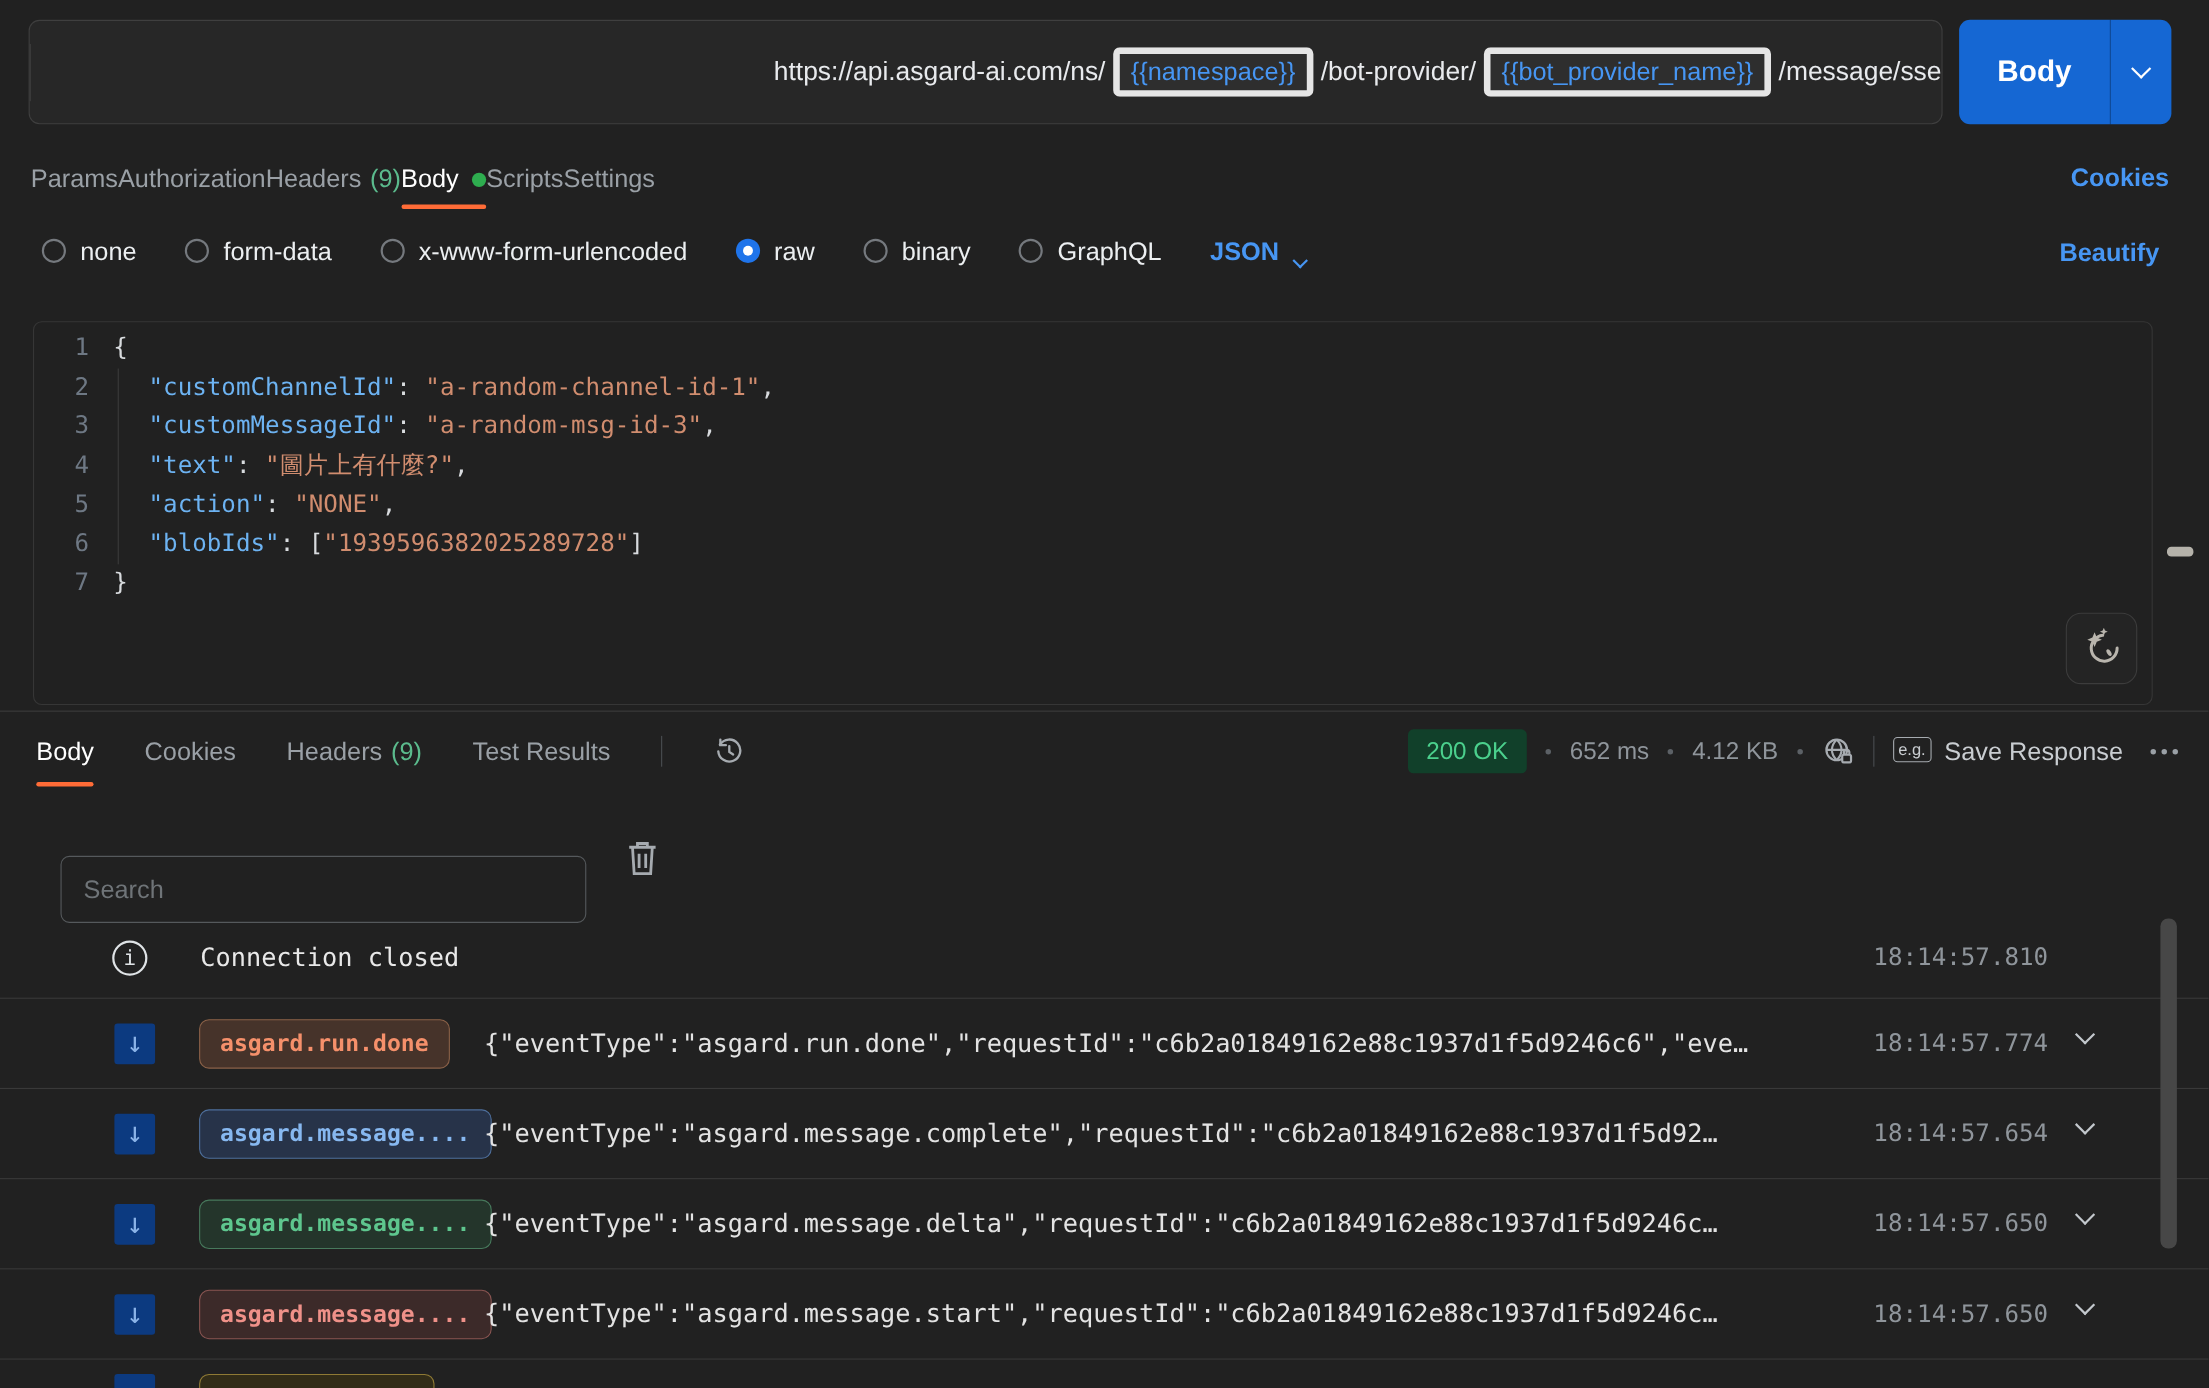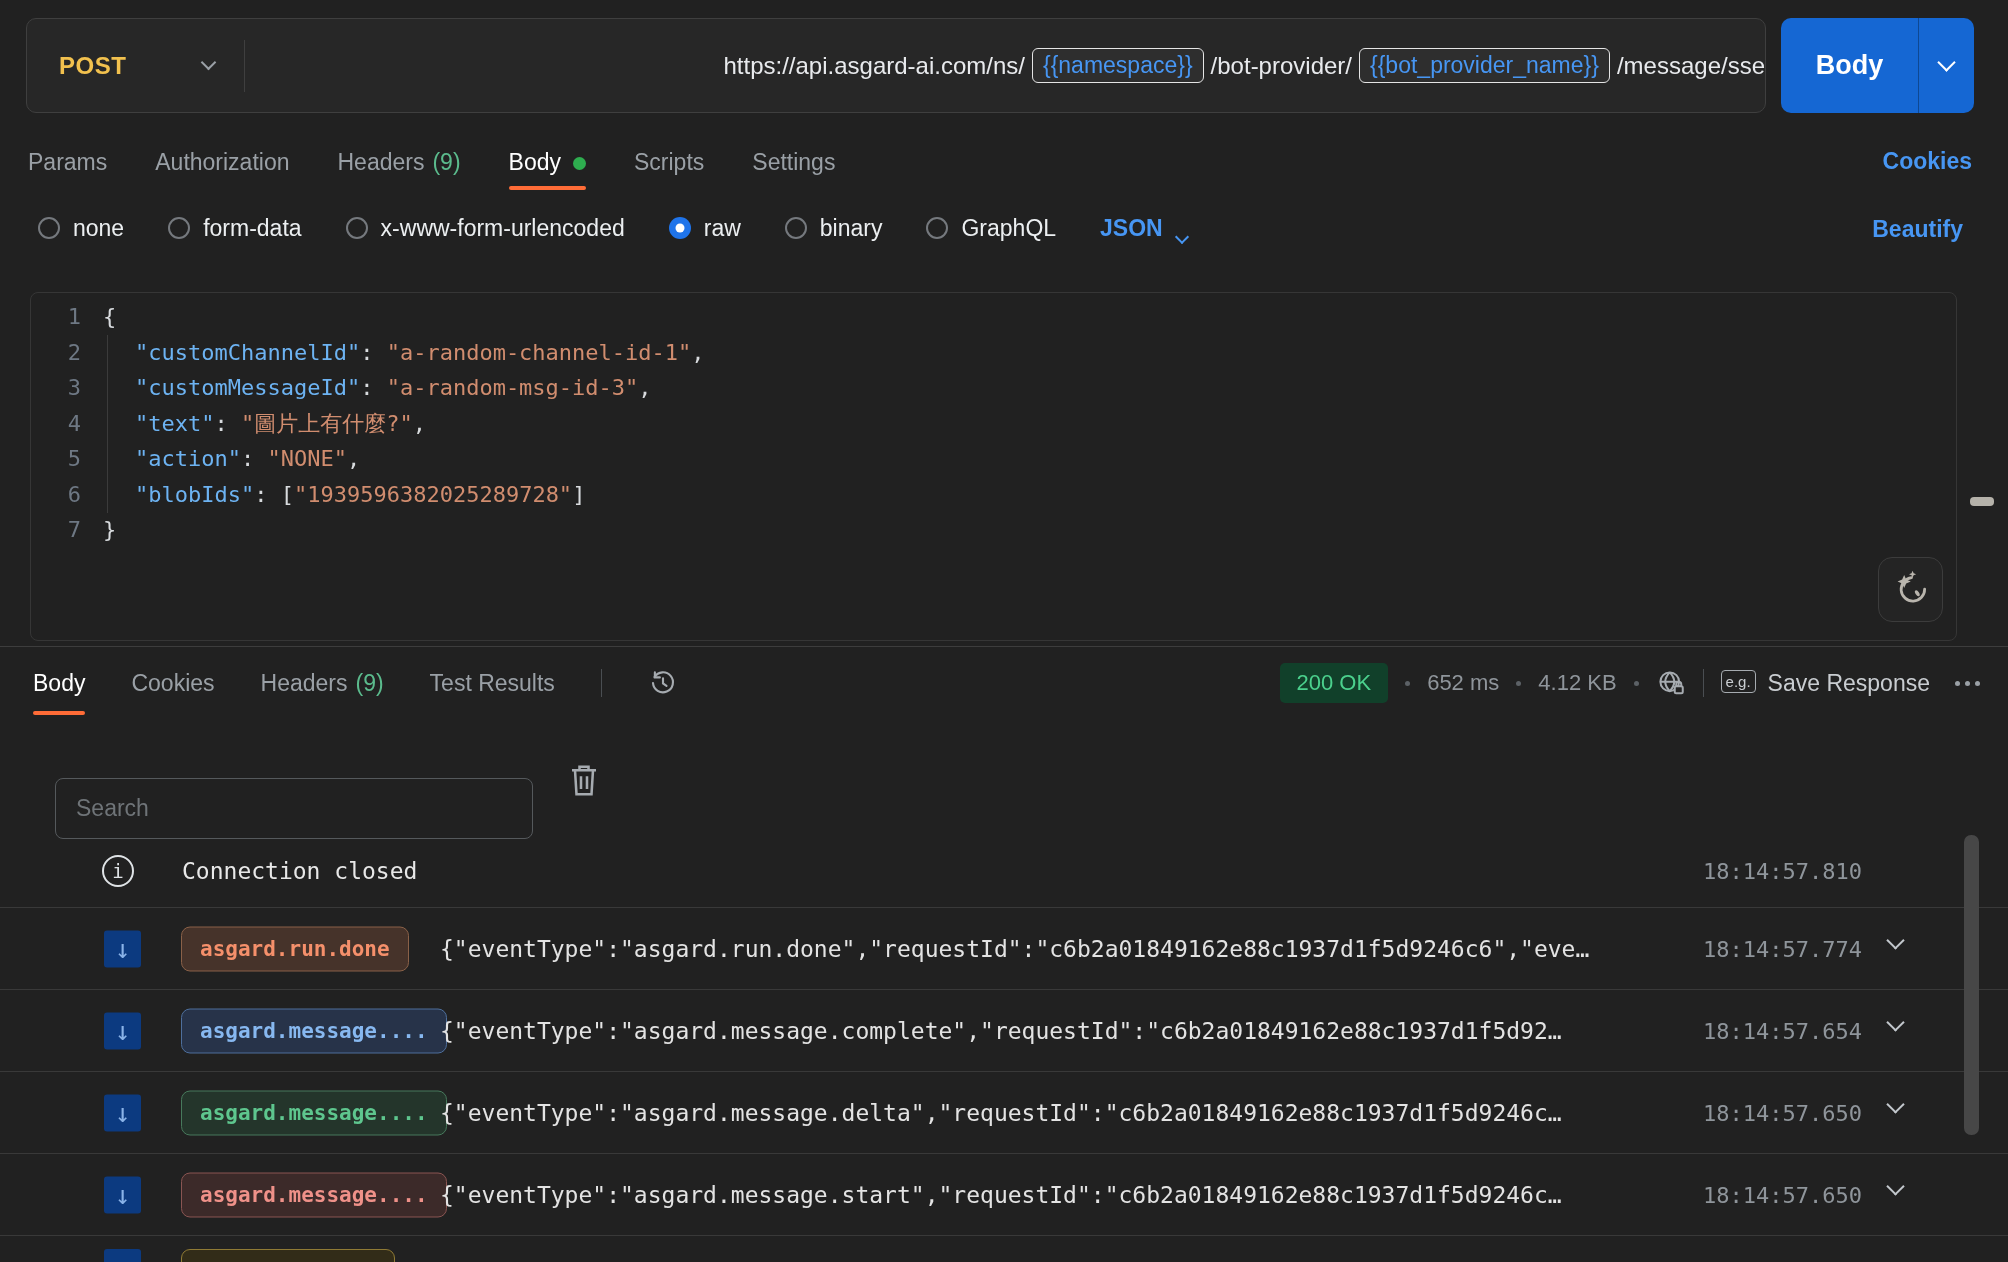--- a/index.html
+++ b/index.html
@@ -18,29 +18,29 @@
   
   .chev{display:inline-block; width:11px; height:11px; border-right:2px solid currentColor; border-bottom:2px solid currentColor; transform:rotate(45deg); margin-top:-6px;}
 
   
   .url-bar{position:absolute; left:26px; top:18px; width:1740px; height:95px; background:var(--panel); border:1px solid #3f3f3f; border-radius:10px; display:flex; align-items:center;}
   .method-box{display:flex; align-items:center; width:217px; height:100%; padding-left:32px; cursor:pointer;}
   .method-label{color:var(--method-post-yellow); font-size:24px; font-weight:700; letter-spacing:.5px;}
   .method-box .chev{color:#9aa0a6; margin-left:auto; margin-right:30px;}
   .method-divider{width:1px; height:52px; background:#3f3f3f;}
   .url-field{display:flex; align-items:center; padding-left:26px; font-size:24px; color:#e8eaed; white-space:nowrap; overflow:hidden; flex:1;justify-content:flex-end;}
-  .url-chip{display:inline-block; background:#2e2e2e; border:1px solid #e5e5e5; border-radius:6px; padding:3px 10px; margin:0 7px; color:var(--link-blue); font-size:23px;}
+  .url-chip{display:inline-block; background:#2e2e2e; border:6px solid #e5e5e5; border-radius:6px; padding:3px 10px; margin:0 7px; color:var(--link-blue); font-size:23px;}
   .send-btn{position:absolute; left:1781px; top:18px; width:193px; height:95px; border-radius:10px; background:var(--send-button-blue); display:flex; cursor:pointer;}
   .send-main{width:137px; display:flex; align-items:center; justify-content:center; color:#fff; font-size:27px; font-weight:600;}
   .send-sep{width:1px; background:rgba(0,0,0,.3);}
   .send-caret{flex:1; display:flex; align-items:center; justify-content:center; color:#fff;}
   .send-caret .chev{width:13px; height:13px; border-width:2.5px;}
 
   
-  .req-tabs{position:absolute; left:28px; top:146px; display:flex; gap:48px; align-items:center; height:32px;}
+  .req-tabs{position:absolute; left:28px; top:146px; display:flex; align-items:center; height:32px;}
   .tab{position:relative; font-size:23px; color:var(--muted); cursor:pointer; white-space:nowrap;}
   .tab .count{color:var(--count-green); margin-left:8px;}
   .tab.active{color:#ffffff;text-align:right;}
   .tab.active::after{content:""; position:absolute; left:0; right:0; bottom:-14px; height:4px; border-radius:2px; background:var(--accent-orange);}
   .tab .gdot{display:inline-block; width:13px; height:13px; border-radius:50%; background:#2ead4f; margin-left:12px;}
   .corner-link{position:absolute; font-size:23px; font-weight:600; color:var(--link-blue); cursor:pointer;}
   #cookies-link{right:36px; top:148px;}
   #beautify-link{right:45px; top:216px;}
 
   
@@ -109,24 +109,20 @@
   .partial .arrow-icon,.partial .badge{top:13px; transform:none;}
   .partial .badge{width:214px; height:46px;}
   .res-scroll{position:absolute; left:1964px; top:835px; width:15px; height:300px; border-radius:7px; background:#474747;}
 </style>
 </head>
 <body>
 
 <div id="app">
 
   <div class="url-bar">
-    <div class="method-box">
-      <span class="method-label">POST</span>
-      <span class="chev"></span>
-    </div>
     <div class="method-divider"></div>
     <div class="url-field" id="url-segments">
         <span class="url-text">https://api.asgard-ai.com/ns/</span>
         <span class="url-chip">{{namespace}}</span>
         <span class="url-text">/bot-provider/</span>
         <span class="url-chip">{{bot_provider_name}}</span>
         <span class="url-text">/message/sse</span>
       </div>
   </div>
   <div class="send-btn">

